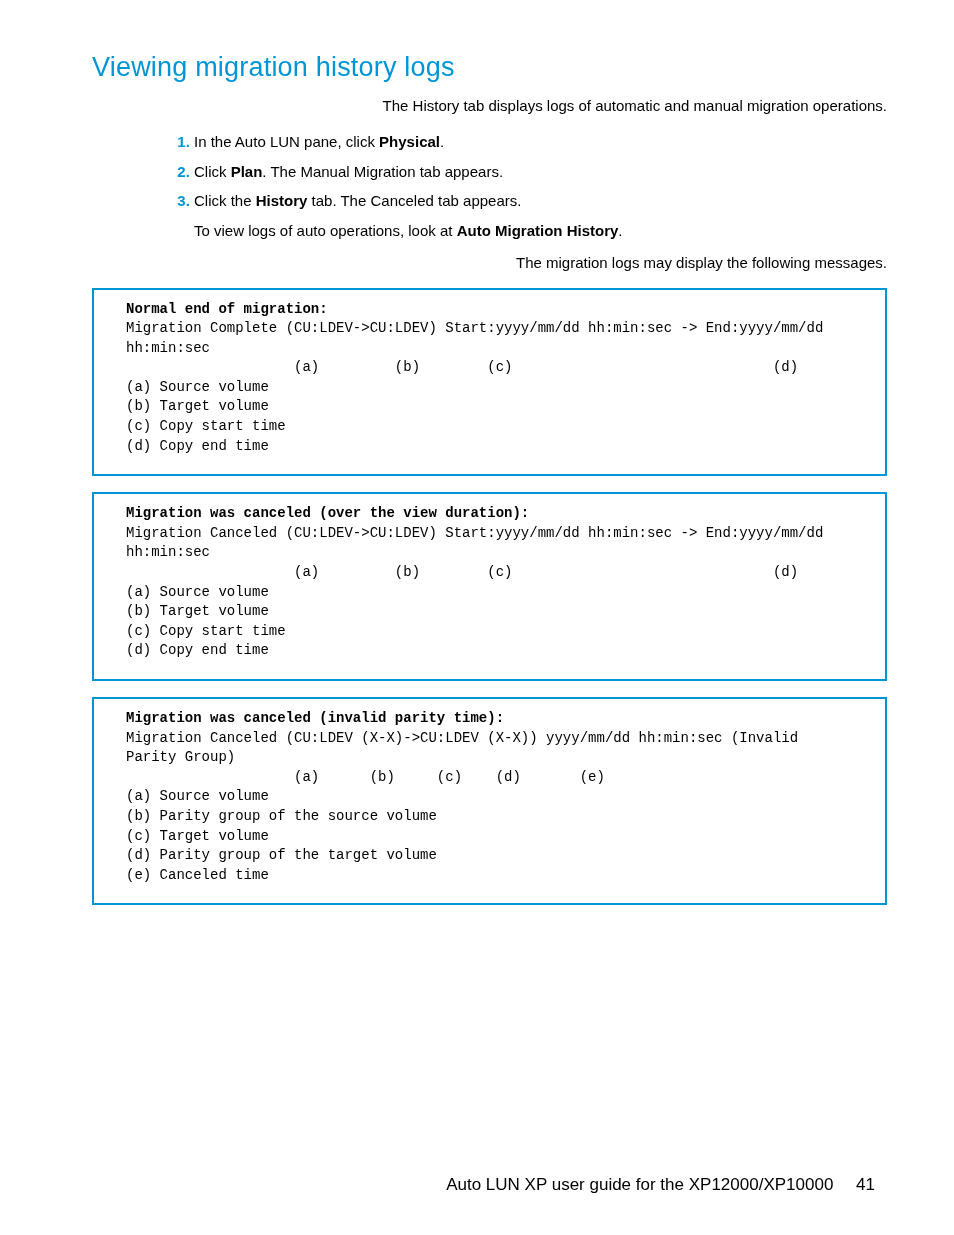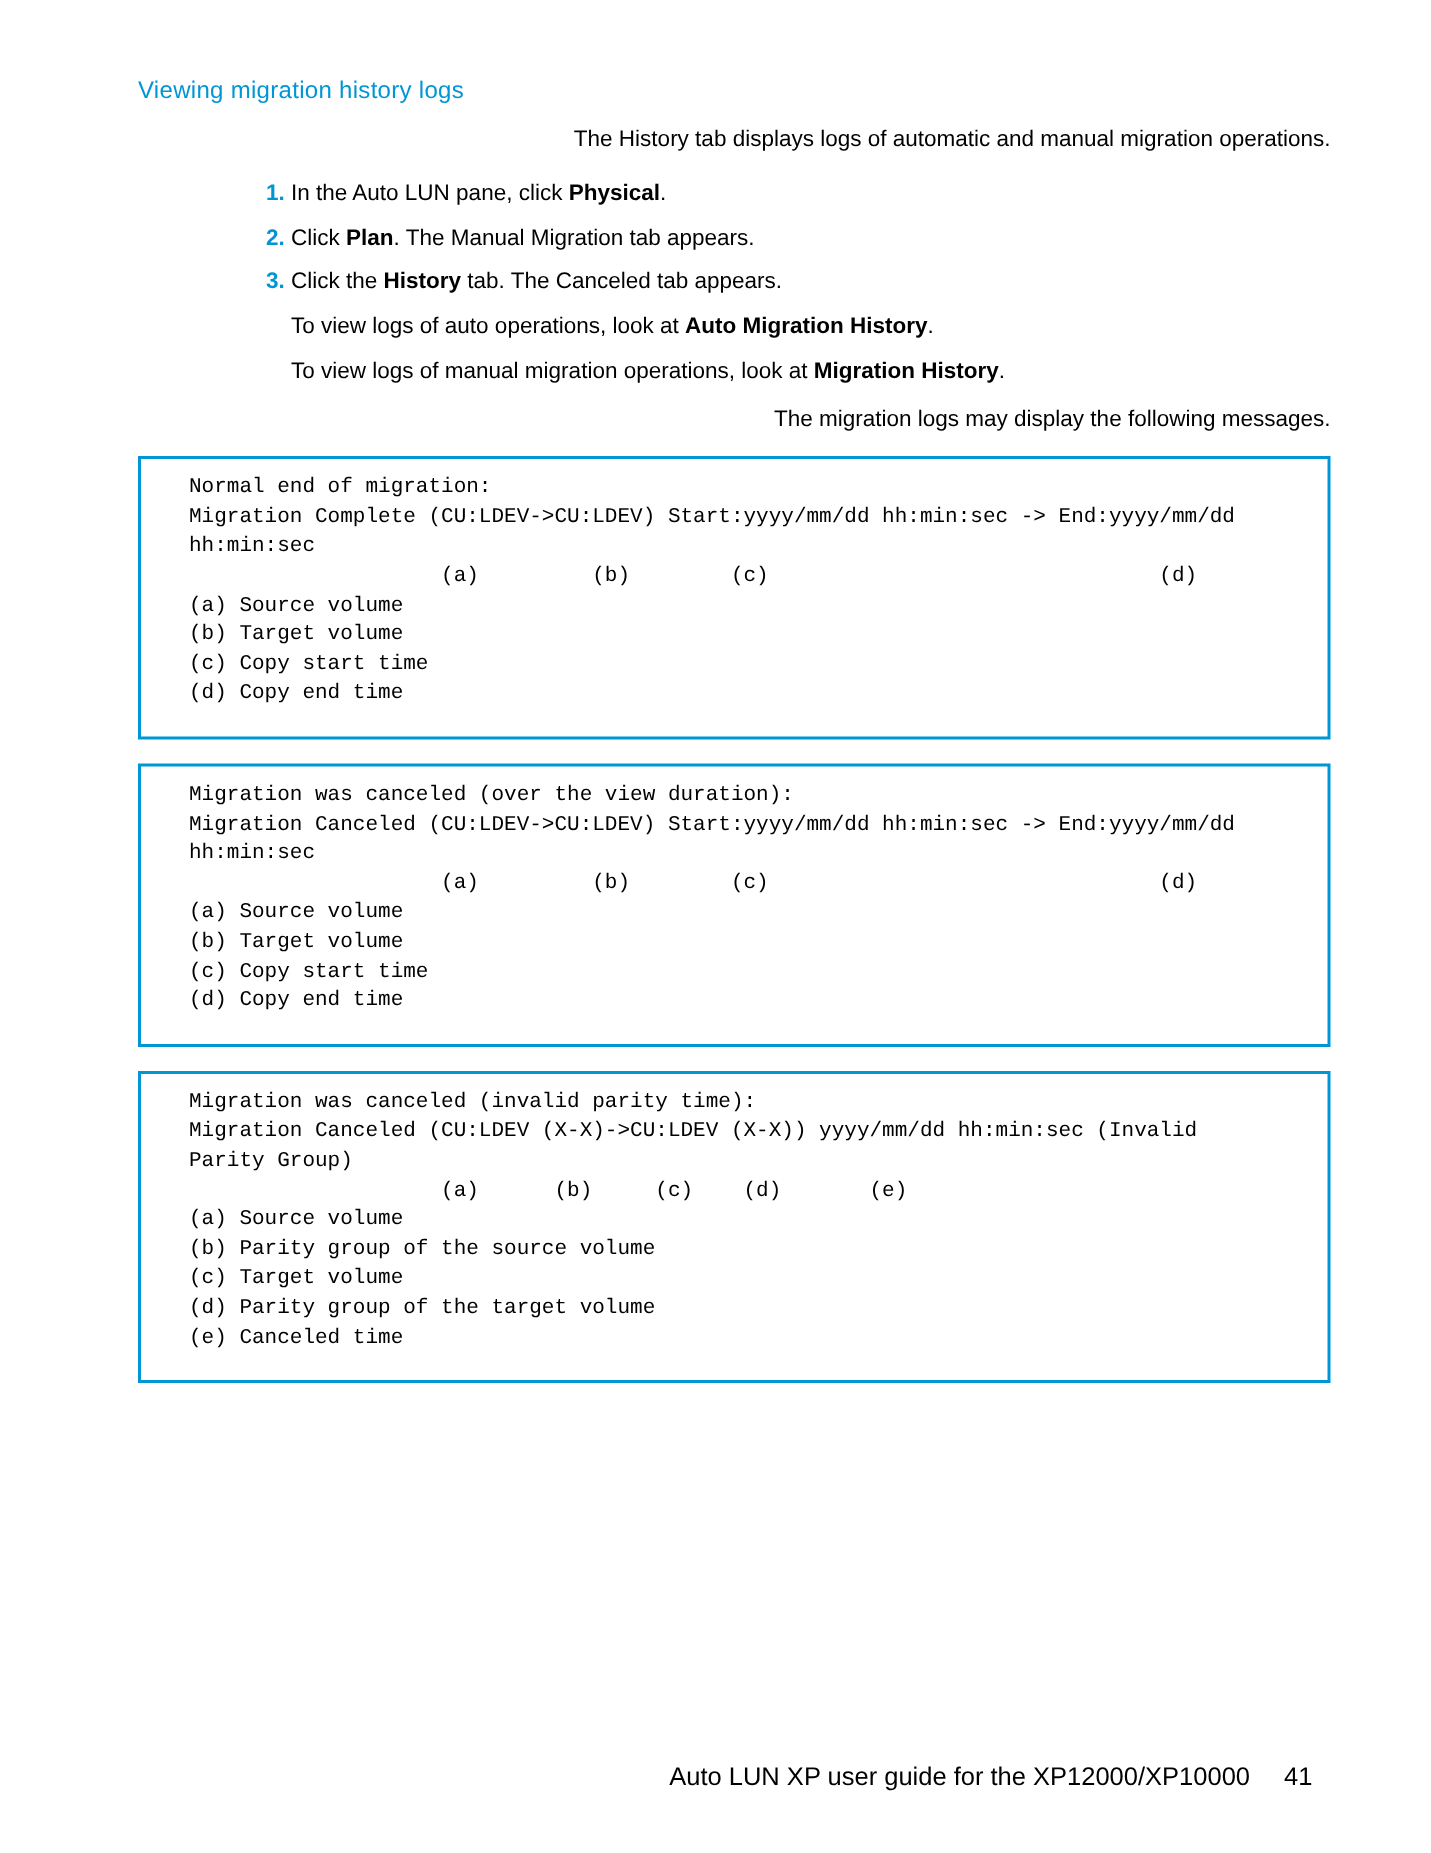--- a/index.html
+++ b/index.html
@@ -10,21 +10,21 @@
     background: #ffffff;
     font-family: Arial, Helvetica, sans-serif;
     font-size: 15px;
     color: #000;
     position: relative;
     box-sizing: border-box;
     padding: 52px 67px 0 92px;
   }
   .section-heading {
     color: #0096d6;
-    font-size: 16px;
+    font-size: 27px;
     font-weight: 400;
     margin: 0 0 12px 0;
     letter-spacing: 0.2px;
   }
   .body-text {
     margin: 0 0 14px 78px;
     line-height: 1.45;
     text-align: right;
   }
   .steps {
@@ -48,21 +48,21 @@
     border: 2px solid #0096d6;
     padding: 10px 32px 18px 32px;
     margin: 10px 0 16px 0;
     font-family: "Courier New", Courier, monospace;
     font-size: 14px;
     line-height: 1.4;
     white-space: pre-wrap;
     word-wrap: break-word;
   }
   .codebox .cb-title {
-    font-weight: 400;
+    font-weight: 700;
   }
   .footer {
     position: absolute;
     bottom: 40px;
     right: 79px;
     font-size: 17px;
     margin-left: 31px;
   }
   .page-num { margin-left: 18px; }
 </style>
@@ -77,23 +77,20 @@
   <li>
     <span>In the Auto LUN pane, click </span><span class="bold">Physical</span><span>.</span>
   </li>
   <li>
     <span>Click </span><span class="bold">Plan</span><span>. The Manual Migration tab appears.</span>
   </li>
   <li>
     <span>Click the </span><span class="bold">History</span><span> tab. The Canceled tab appears.</span>
     <p>
       <span>To view logs of auto operations, look at </span><span class="bold">Auto Migration History</span><span>.</span>
-    </p>
-    <p>
-      <span>To view logs of manual migration operations, look at </span><span class="bold">Migration History</span><span>.</span>
     </p>
   </li>
 </ol>
 
 <p class="body-text">The migration logs may display the following messages.</p>
 
 <div class="codebox"><span class="cb-title">Normal end of migration:</span>
 <span>Migration Complete (CU:LDEV-&gt;CU:LDEV) Start:yyyy/mm/dd hh:min:sec -&gt; End:yyyy/mm/dd hh:min:sec
                     (a)         (b)        (c)                               (d)
 (a) Source volume

